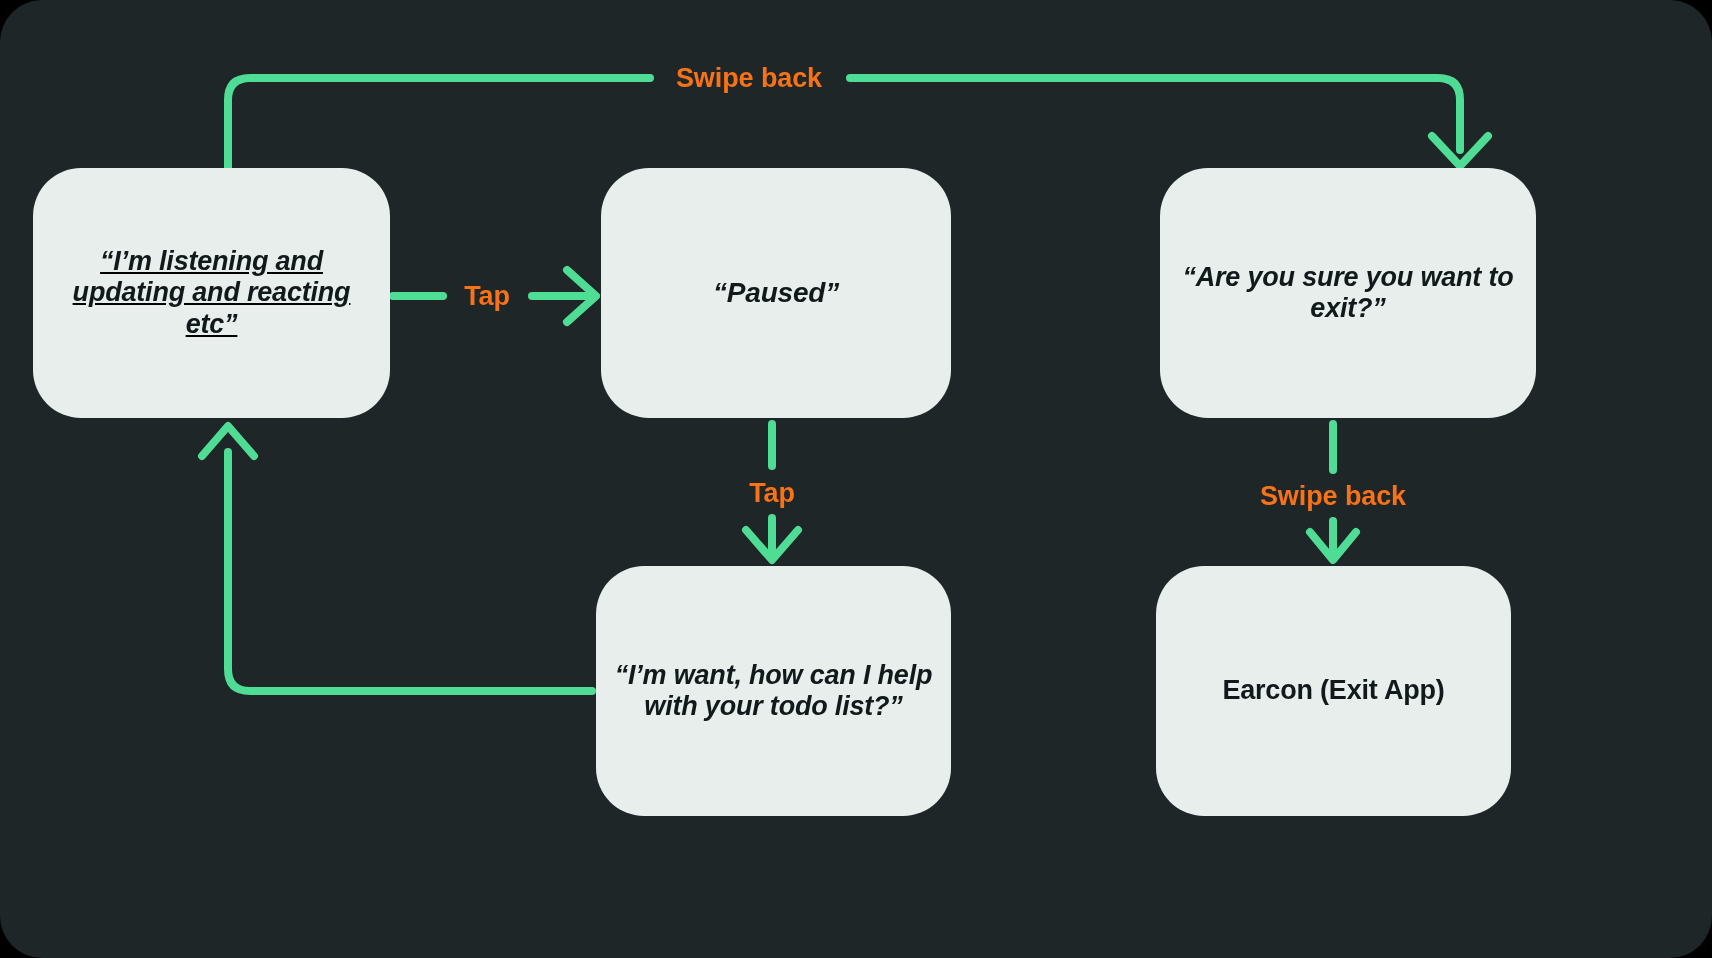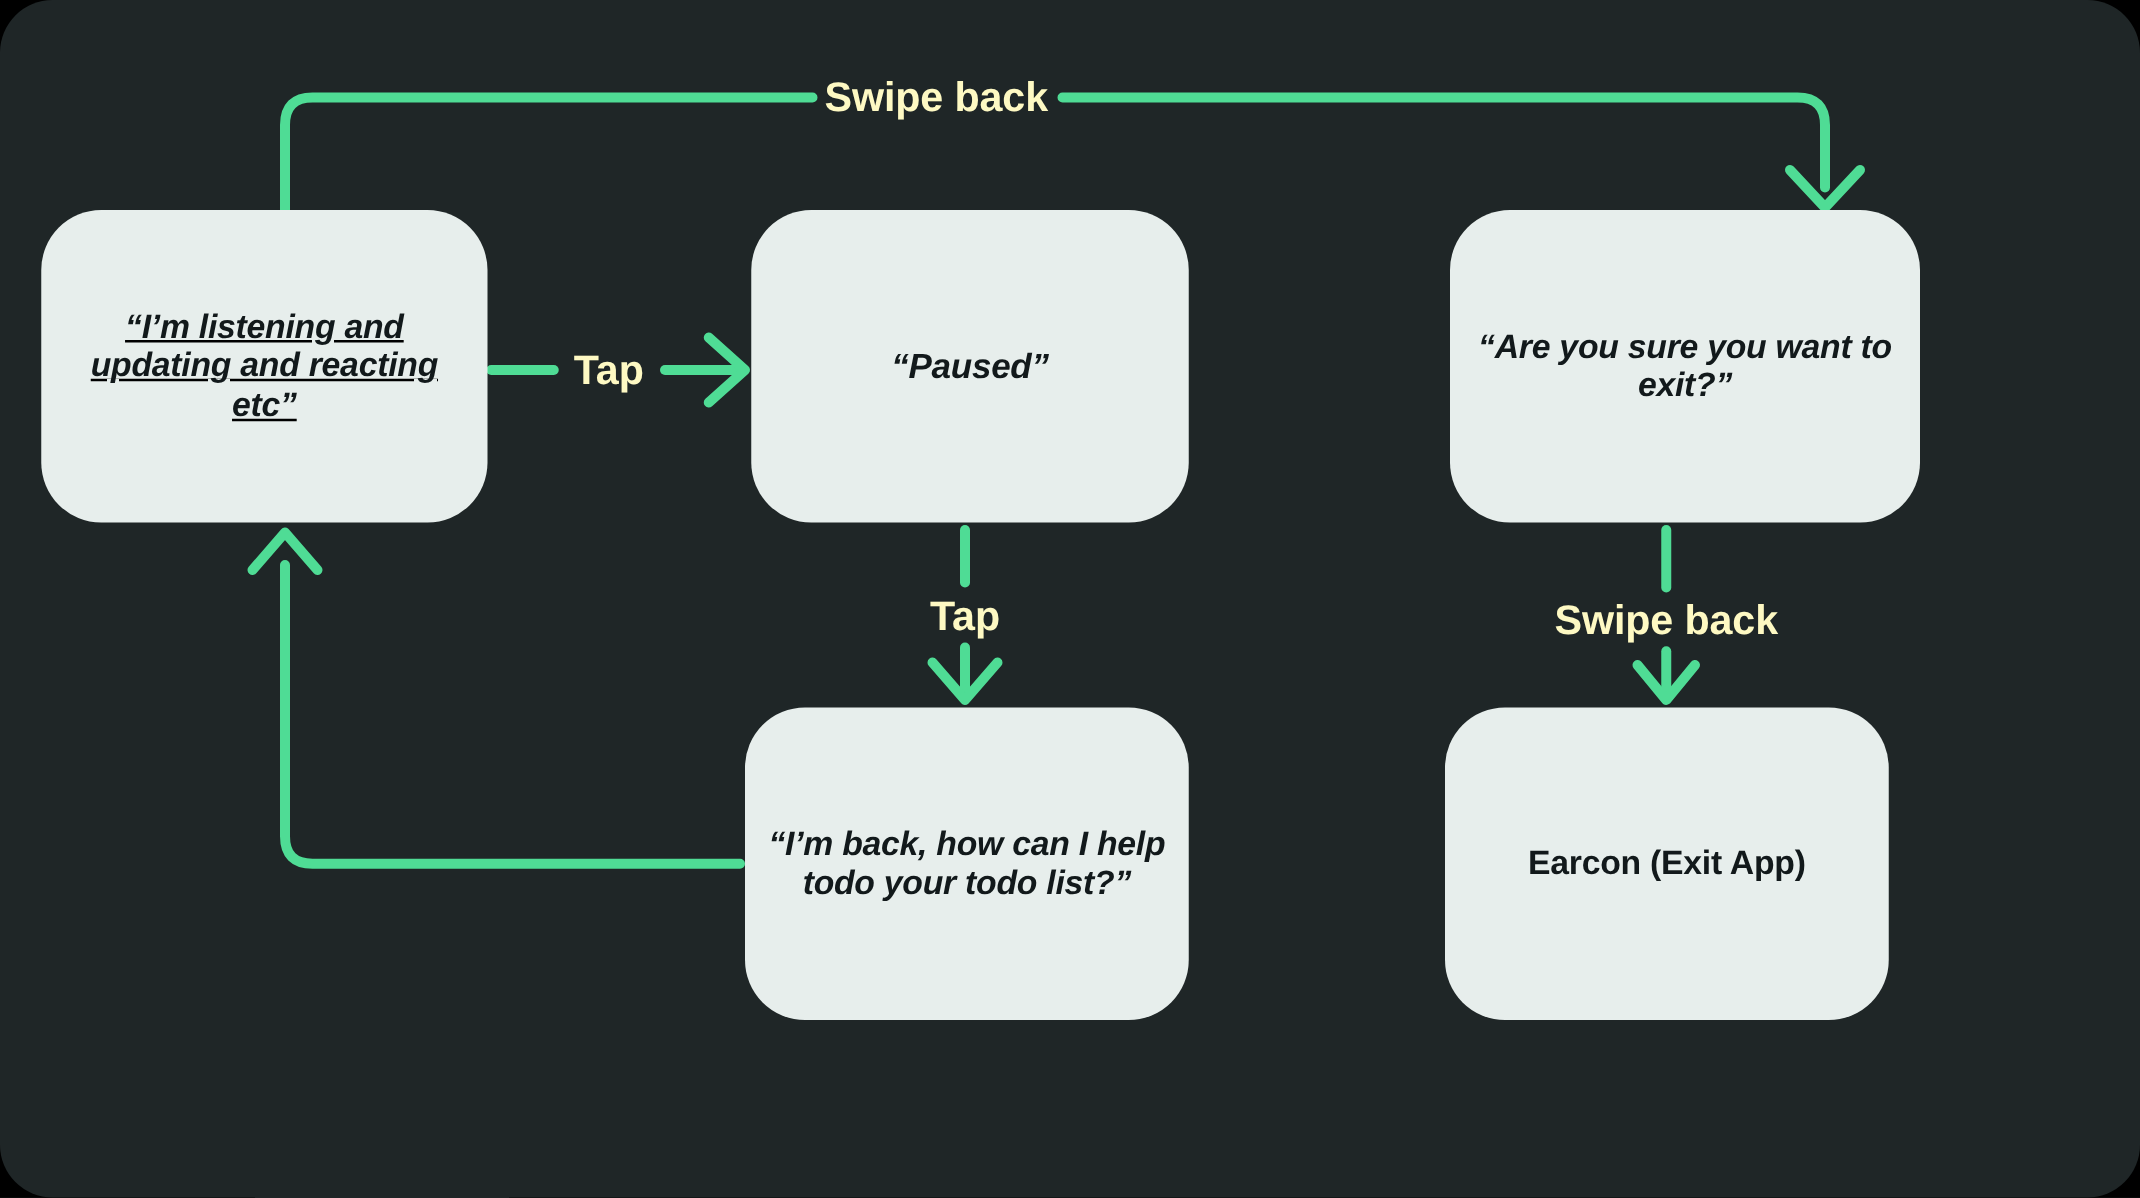--- a/index.html
+++ b/index.html
@@ -43,23 +43,23 @@
   #node-earcon   {left:1156px;top:566px; width:355px; height:250px;}
 
   #node-listening .node-label{font-size:27px;}
   #node-paused    .node-label{font-size:28px;}
   #node-exit      .node-label{font-size:27px;}
   #node-back      .node-label{font-size:27px;}
   #node-earcon    .node-label{font-size:27px;}
 
   .edge-label{
     position:absolute;
-    color:#fef9c3;
+    color:#f97316;
     font-weight:bold;
-    font-size:33px;
+    font-size:27px;
     letter-spacing:-0.1px;
     white-space:nowrap;
     text-align:center;
     transform:translate(-50%,-50%);
   }
   #label-swipe-top {left:749px; top:78px;}
   #label-tap-right {left:487px; top:296px;}
   #label-tap-down  {left:772px; top:493px;}
   #label-swipe-down{left:1333px;top:496px;}
 </style>
@@ -100,21 +100,21 @@
 
   <div class="node" id="node-paused">
     <div class="node-label">“Paused”</div>
   </div>
 
   <div class="node" id="node-exit">
     <div class="node-label">“Are you sure you want to exit?”</div>
   </div>
 
   <div class="node" id="node-back">
-    <div class="node-label">“I’m back, how can I help todo your todo list?”</div>
+    <div class="node-label">“I’m want, how can I help with your todo list?”</div>
   </div>
 
   <div class="node" id="node-earcon">
     <div class="node-label plain">Earcon (Exit App)</div>
   </div>
 
   <div class="edge-label" id="label-swipe-top">Swipe back</div>
   <div class="edge-label" id="label-tap-right">Tap</div>
   <div class="edge-label" id="label-tap-down">Tap</div>
   <div class="edge-label" id="label-swipe-down">Swipe back</div>

